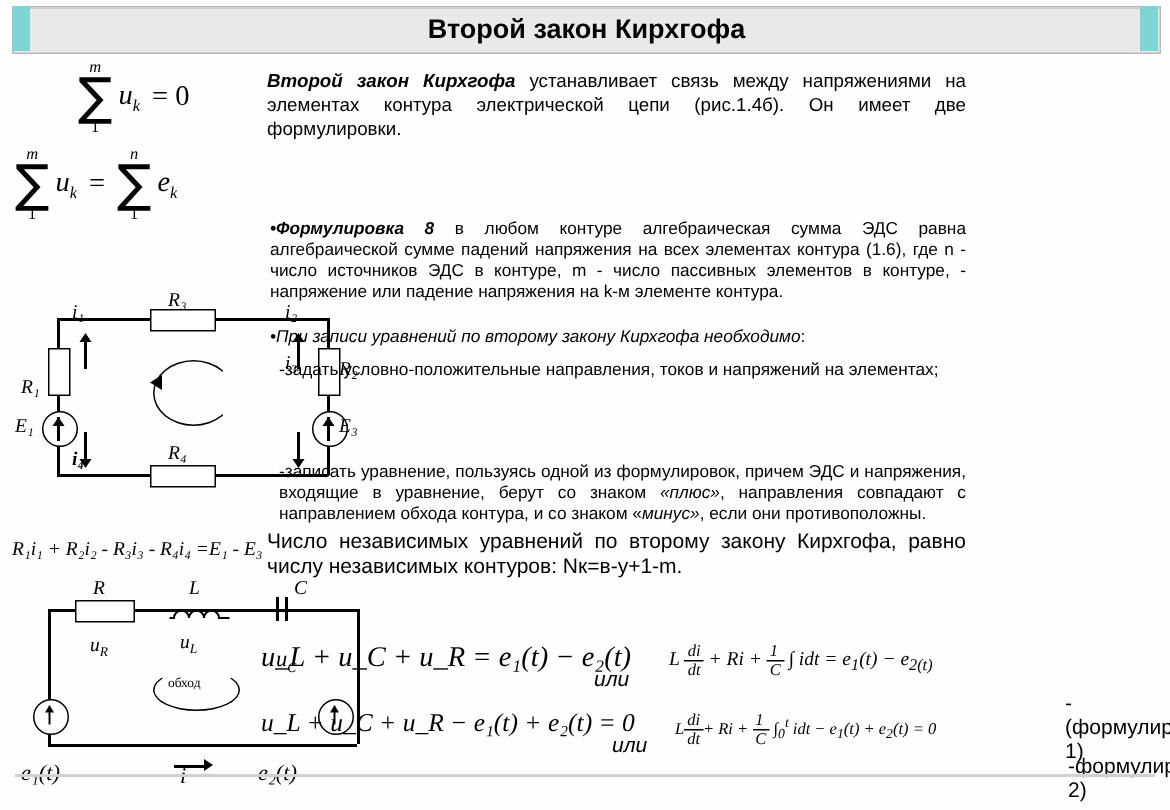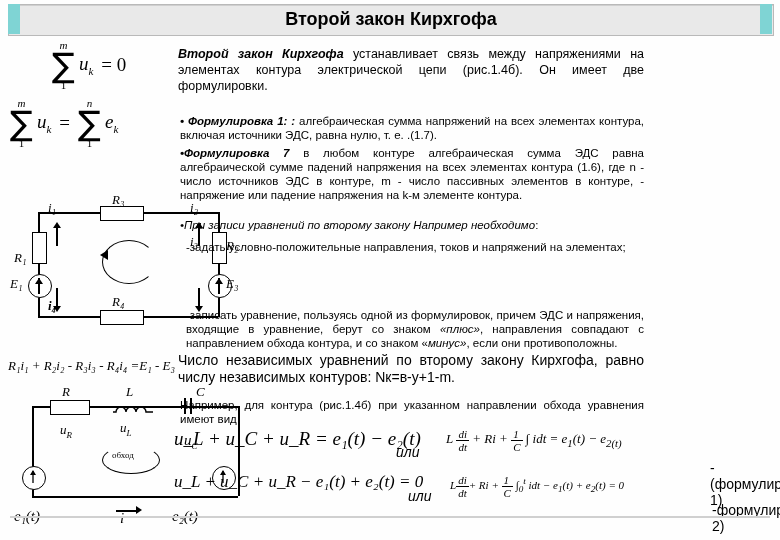--- a/index.html
+++ b/index.html
@@ -337,44 +337,39 @@
       </div>
     </div>
   </div>
 
   <div class="right-col">
 
     <div class="para" style="left:28px;top:10px;width:466px;font-size:12.5px;line-height:16px;">
       <span class="bi">Второй закон Кирхгофа</span><span> устанавливает связь между напряжениями на элементах контура электрической цепи (рис.1.4б). Он имеет две формулировки.</span>
     </div>
 
-    <div class="para" style="left:30px;top:78px;width:464px;">
-      <span class="bi">• Формулировка 1: :</span>
-      <span> алгебраическая сумма напряжений на всех элементах контура, включая источники ЭДС, равна нулю, т. е. .(1.7).</span>
-    </div>
 
     <div class="para" style="left:30px;top:110px;width:464px;">
-      <span class="bi">•Формулировка 7</span>
+      <span class="bi">•Формулировка 8</span>
       <span>в любом контуре алгебраическая сумма ЭДС равна алгебраической сумме падений напряжения на всех элементах контура  (1.6), где n - число источников ЭДС в контуре,  m - число пассивных элементов в контуре, - напряжение или падение напряжения на k-м элементе контура.</span>
     </div>
 
     <div class="para" style="left:30px;top:182px;width:464px;">
-      <span class="bi" style="font-weight:normal;">•При записи уравнений по второму закону Например необходимо</span><span>:</span>
+      <span class="bi" style="font-weight:normal;">•При записи уравнений по второму закону Кирхгофа необходимо</span><span>:</span>
     </div>
 
     <div class="para" style="left:36px;top:204px;width:458px;">-задать условно-положительные направления, токов и напряжений на элементах;</div>
 
 
     <div class="para" style="left:36px;top:272px;width:458px;">
       <span>-записать уравнение, пользуясь одной из формулировок, причем ЭДС и напряжения, входящие в уравнение, берут со знаком </span><i>«плюс»</i><span>, направления совпадают с направлением обхода контура, и со знаком «</span><i>минус»</i><span>, если они противоположны.</span>
     </div>
 
     <div class="para big-para" style="left:28px;top:316px;width:466px;">Число независимых уравнений по второму закону Кирхгофа, равно числу независимых контуров: Nк=в-у+1-m.</div>
 
-    <div class="para" style="left:30px;top:362px;width:464px;">Например, для контура (рис.1.4б) при указанном направлении обхода уравнения имеют вид</div>
 
     <div class="eq-big" style="left:24px;top:392px;font-size:19px;">
       <span>u_L + u_C + u_R = e₁(t) − e₂(t)</span>
     </div>
     <div class="small-note" style="left:246px;top:408px;font-style:italic;">или</div>
 
     <div class="eq-big" style="left:296px;top:392px;font-size:13px;">
       <span>
         L&nbsp;<span class="frac"><span class="num">di</span><span class="den">dt</span></span>&nbsp;+ Ri +
         <span class="frac"><span class="num">1</span><span class="den">C</span></span>

